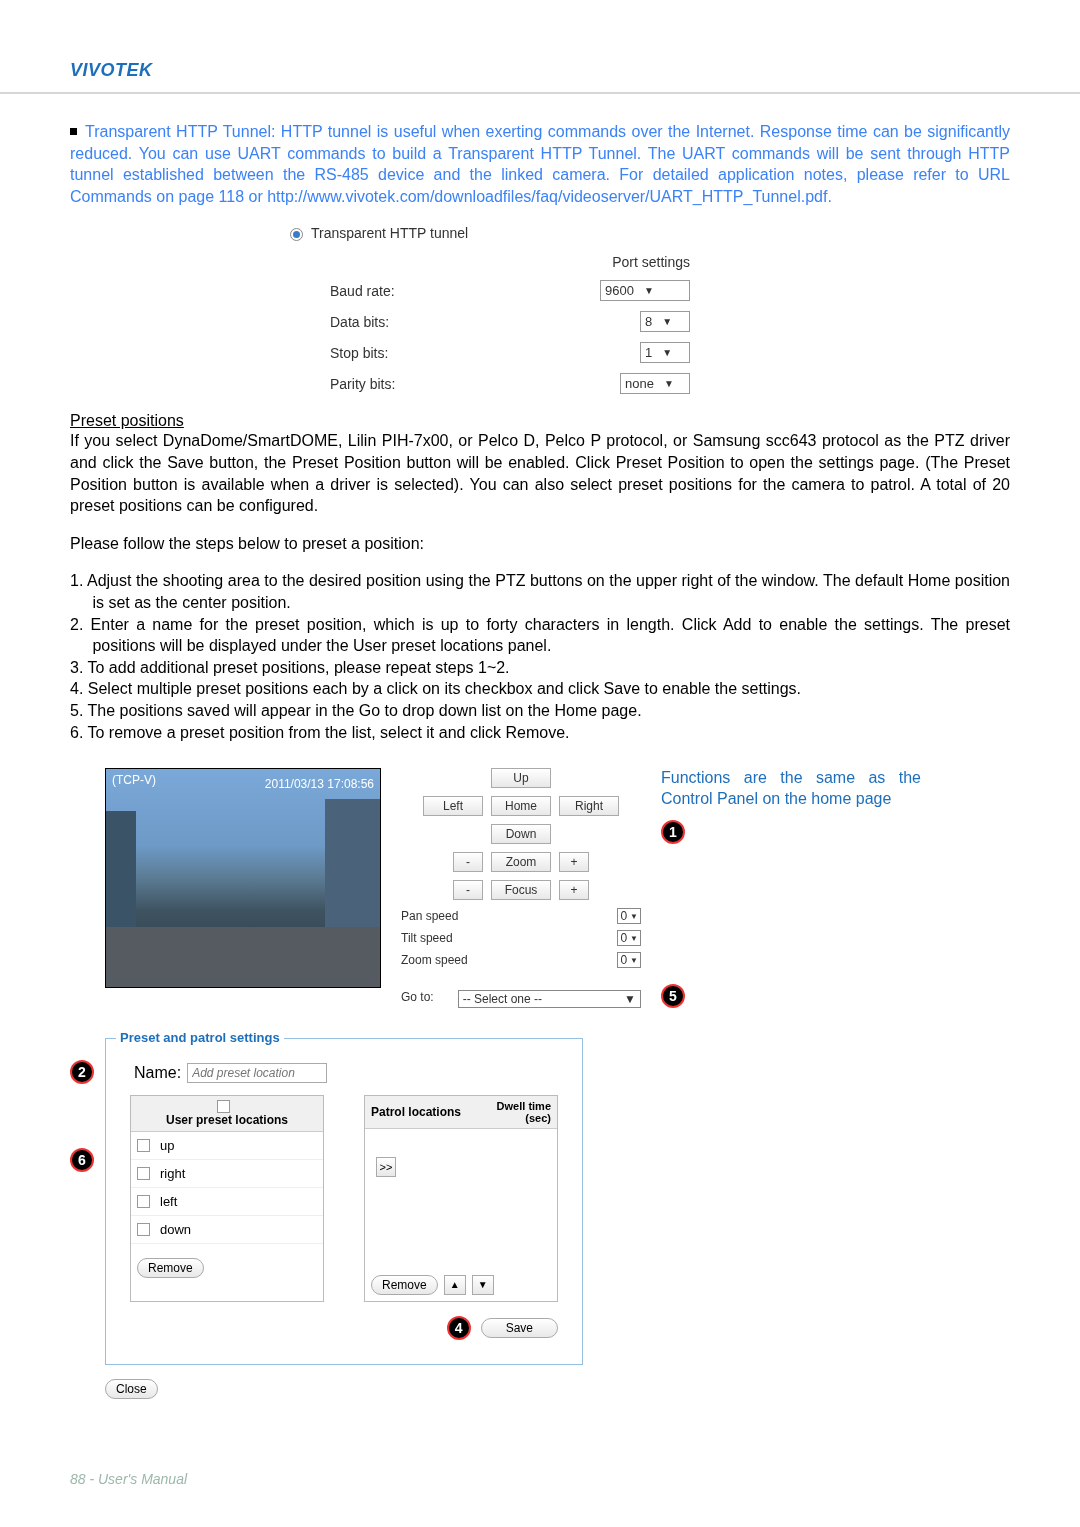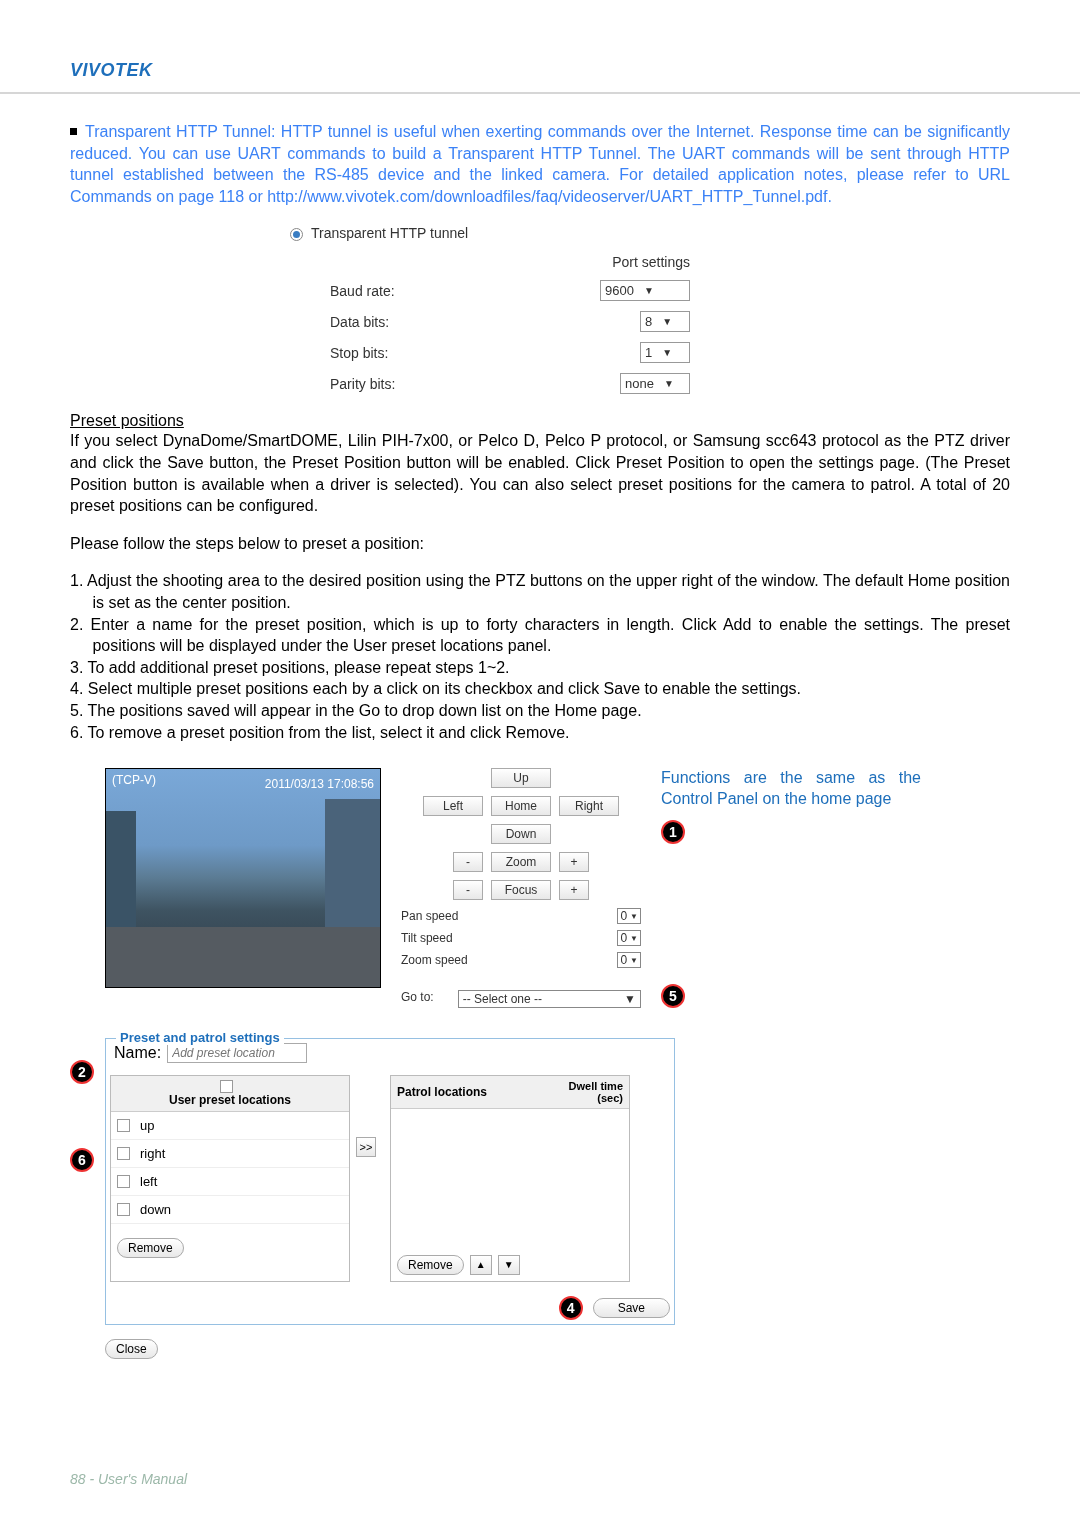--- a/index.html
+++ b/index.html
@@ -34,21 +34,21 @@
 .mini-btn.narrow { width:30px; }
 .speed-row { display:flex; align-items:center; margin-top:6px; }
 .speed-row label { flex:1; font-size:12px; }
 .tiny-select { border:1px solid #888; background:#fff; padding:0 2px; font-size:12px; display:flex; align-items:center; }
 .tiny-select .tri { font-size:8px; margin-left:3px; }
 .goto-row { display:flex; margin-top:22px; gap:24px; }
 .goto-select { border:1px solid #888; background:#fff; padding:1px 4px; flex:1; font-size:12px; display:flex; justify-content:space-between; align-items:center; }
 .blue-note { color:#1e6fbb; font-size:16px; line-height:1.3; width:260px; text-align:justify; }
 .bubble { width:24px; height:24px; background:#000; border:2px solid #e33; border-radius:50%; color:#fff; font-weight:bold; display:flex; align-items:center; justify-content:center; font-size:14px; }
 .preset-panel { margin-top:30px; position:relative; }
-.fieldset { border:1px solid #96c0e2; position:relative; padding:4px; width:570px; margin-left:35px; }
+.fieldset { border:1px solid #96c0e2; position:relative; padding:24px; width:478px; margin-left:35px; }
 .fieldset-title { position:absolute; top:-9px; left:10px; background:#fff; color:#1e6fbb; font-weight:bold; font-size:13px; padding:0 4px; }
 .name-row { display:flex; align-items:center; gap:6px; margin-bottom:12px; margin-left:4px; }
 .name-input { border:1px solid #aaa; padding:2px 4px; font-size:12px; font-style:italic; color:#999; width:140px; }
 .two-cols { display:flex; gap:14px; position:relative; }
 .col-box { border:1px solid #bbb; width:240px; }
 .col-head { background:#f0f0f0; border-bottom:1px solid #ccc; padding:4px 6px; font-size:12px; font-weight:bold; display:flex; align-items:center;flex-direction:column; }
 .col-head .cb { margin-right:8px; width:13px; height:13px; border:1px solid #999; background:#fff; display:inline-block; }
 .col-body { min-height:120px; }
 .loc-row { padding:6px; display:flex; align-items:center; border-bottom:1px solid #eee; font-size:13px; }
 .loc-row .cb { margin-right:10px; width:13px; height:13px; border:1px solid #999; background:#fff; display:inline-block; }

